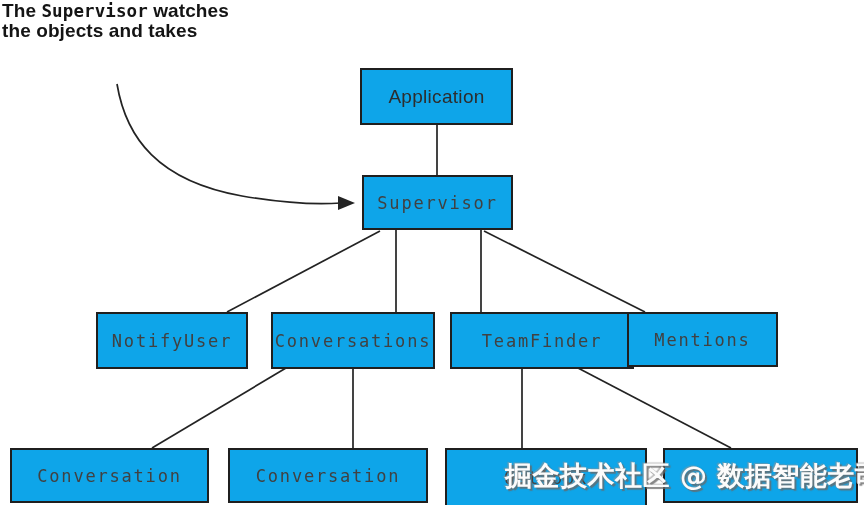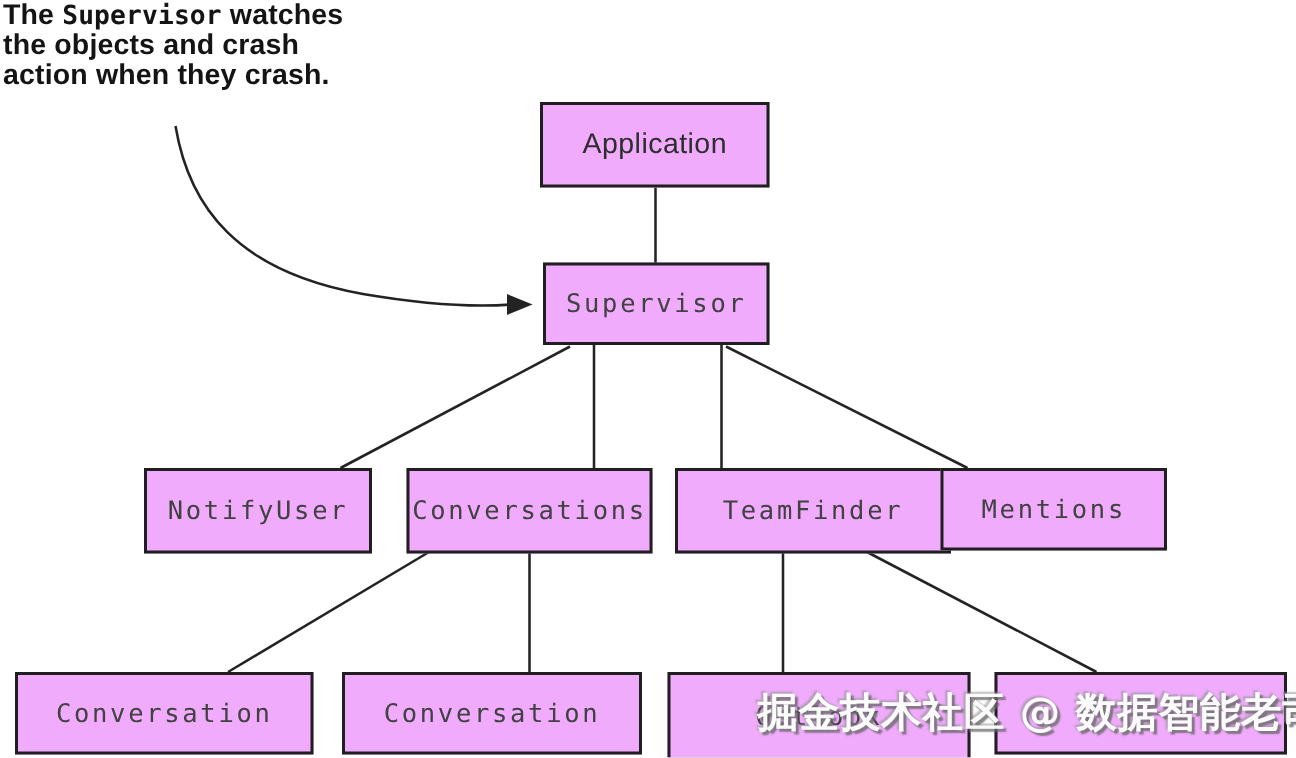--- a/index.html
+++ b/index.html
@@ -16,21 +16,21 @@
   .annotation .code{
     font-family:"DejaVu Sans Mono","Liberation Mono",monospace;
     font-weight:bold;font-size:17.5px;
   }
   
   #edges{position:absolute;left:0;top:0;width:864px;height:505px;}
   #edges line, #edges path{stroke:#232323;stroke-width:1.7;fill:none;}
   #edges polygon{fill:#232323;stroke:none;}
   
   .node{
-    position:absolute;box-sizing:border-box;background:#f0abfc;
+    position:absolute;box-sizing:border-box;background:#0ea5e9;
     border:2px solid #1f1f1f;
     display:flex;align-items:center;justify-content:center;
     font-family:"DejaVu Sans Mono","Liberation Mono",monospace;
     font-size:17px;letter-spacing:1.8px;color:#414141;
     white-space:nowrap;overflow:hidden;
   }
   .node.sans{
     font-family:"Liberation Sans",sans-serif;
     font-size:19px;letter-spacing:0.3px;color:#2d2d2d;
   }
@@ -56,22 +56,21 @@
     z-index:30;pointer-events:none;
   }
 </style>
 </head>
 <body>
 
 <div id="canvas">
 
   <div class="annotation">
     <span><span>The </span><span class="code">Supervisor</span><span> watches</span></span><br>
-    <span>the objects and crash</span><br>
-    <span>action when they crash.</span>
+    <span>the objects and takes</span><br>
   </div>
 
   <svg id="edges" viewBox="0 0 864 505" xmlns="http://www.w3.org/2000/svg">
 
     <path d="M117,84 C126,138 158,181 242,196 C295,205 328,204 341,203"></path>
     <polygon points="355,203 338,196 338,210"></polygon>
 
     <line x1="437" y1="125" x2="437" y2="176"></line>
     <line x1="380" y1="231" x2="227" y2="312"></line>
     <line x1="396" y1="229" x2="396" y2="313"></line>

